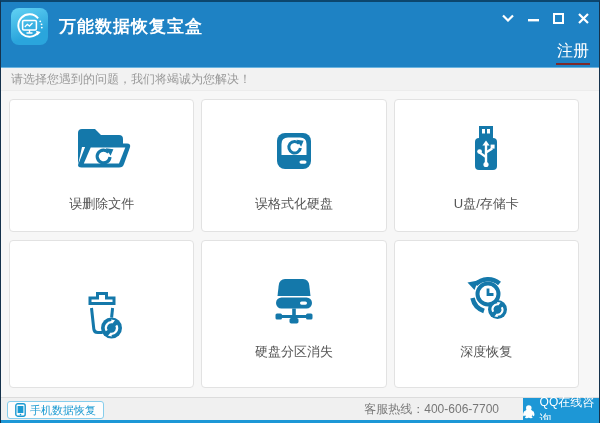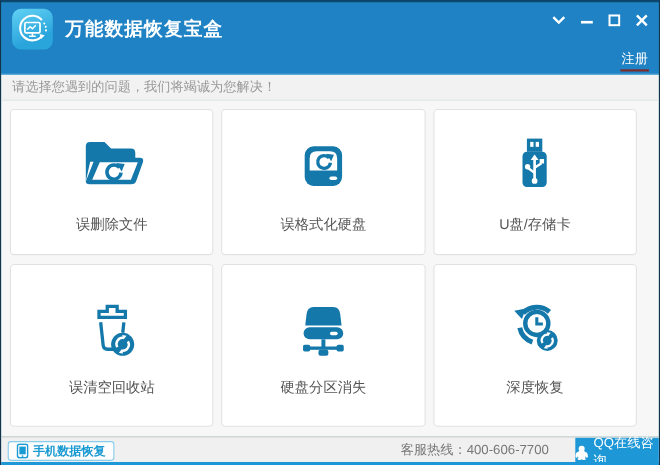--- a/index.html
+++ b/index.html
@@ -10,38 +10,38 @@
     background:#0f766e; display:flex; flex-direction:column;
   }
   
   .titlebar{ height:66px; background:#1e82c4; position:relative; flex:0 0 auto;
     border-bottom:1px solid #6ab4e0;}
   .logo{ position:absolute; left:10px; top:6px; width:37px; height:37px; border-radius:8px;
     background:linear-gradient(160deg,#62d2f4 0%, #2aa5dc 70%); display:flex; align-items:center; justify-content:center;}
   .app-title{ position:absolute; left:58px; top:13px; color:#fff; font-size:17px; font-weight:bold; letter-spacing:1px;}
   .win-controls{ position:absolute; right:8px; top:9px; display:flex; gap:9px; }
   .win-btn{ width:16px; height:14px; display:flex; align-items:center; justify-content:center; cursor:pointer;}
-  .register{ position:absolute; right:9px; bottom:2px; color:#fff; font-size:12px;
+  .register{ position:absolute; right:9px; bottom:2px; color:#fff; font-size:16px;
     border-bottom:2px solid #7c2а2a; border-bottom:2px solid #7c2a2a; padding:0 1px 1px 1px; cursor:pointer;}
   
   .notice{ height:23px; background:#f2f2f2; border-bottom:1px solid #ececec; flex:0 0 auto;
     font-size:12px; color:#999; line-height:22px; padding-left:10px;}
   
   .main{ flex:1 1 auto; background:#f7f7f7; padding:8px 20px 9px 8px;
     display:grid; grid-template-columns:repeat(3,1fr); grid-template-rows:133px 148px; gap:8px 7px;}
   .card{ background:#fff; border:1px solid #e2e2e2; border-radius:4px;
     display:flex; flex-direction:column; align-items:center; justify-content:center; cursor:pointer;}
   .card .icon{ width:64px; height:64px; }
   .card .label{ margin-top:12px; font-size:13px; color:#555; }
   
   .footer{ height:26px; background:#f0f0f0; border-top:1px solid #dcdcdc; position:relative; flex:0 0 auto;}
   .bottom-strip{ position:absolute; left:0; bottom:0; width:100%; height:3px; background:#1d97d6;}
   .phone-btn{ position:absolute; left:6px; top:3px; height:18px; background:#fdfdfd;
     border:1px solid #86cdec; border-radius:3px; display:flex; align-items:center; gap:4px;
-    padding:0 7px; font-size:11px; color:#1a9ad2; cursor:pointer;font-weight:bold;}
+    padding:0 7px; font-size:11px; color:#1a9ad2; cursor:pointer;}
   .hotline{ position:absolute; right:100px; top:0; height:23px; line-height:23px; font-size:12px; color:#777;}
   .qq-btn{ position:absolute; right:0; top:0; width:76px; height:26px; background:#1d97d6;
     color:#fff; font-size:12px; display:flex; align-items:center; justify-content:center; gap:5px; cursor:pointer;}
 </style>
 </head>
 <body>
 
 <div class="window">
 
   <div class="titlebar">
@@ -131,21 +131,20 @@
       <svg class="icon" viewBox="0 0 64 64">
         <path d="M20 21.5 h24 v-5.5 h-7.5 v-4.5 h-9 v4.5 H20 z" fill="none" stroke="#1478aa" stroke-width="3"></path>
         <path d="M21.5 26 l2.3 21 q.4 3.5 3.9 3.5 h5" fill="none" stroke="#1478aa" stroke-width="3"></path>
         <path d="M42.6 26 l-1 9.5" fill="none" stroke="#1478aa" stroke-width="3"></path>
         <circle cx="41.5" cy="46" r="10.5" fill="#1478aa"></circle>
         <path d="M36.7 48.6 a5.6 5.6 0 0 1 5.8-8.4" fill="none" stroke="#fff" stroke-width="2.2"></path>
         <path d="M46.3 43.4 a5.6 5.6 0 0 1 -5.8 8.4" fill="none" stroke="#fff" stroke-width="2.2"></path>
         <path d="M41 37.6 l4 .6 -2.6 3.4 z" fill="#fff"></path>
         <path d="M42 54.4 l-4-.6 2.6-3.4 z" fill="#fff"></path>
       </svg>
-      <div class="label">误清空回收站</div>
     </div>
 
     <div class="card">
       <svg class="icon" viewBox="0 0 64 64">
         <path d="M23 12 h18 q5.5 0 6.3 6.5 L48.5 29 H15.5 l1.2-10.5 Q17.5 12 23 12 z" fill="#1478aa"></path>
         <rect x="14" y="30.5" width="36" height="11" rx="5.5" fill="#1478aa"></rect>
         <rect x="38" y="34.5" width="7" height="3.2" rx="1.6" fill="#fff"></rect>
         <rect x="30.2" y="41.5" width="3.6" height="7" fill="#1478aa"></rect>
         <rect x="16" y="48" width="32" height="3" fill="#1478aa"></rect>
         <rect x="13.5" y="46.5" width="6.5" height="6" rx="1.5" fill="#1478aa"></rect>

